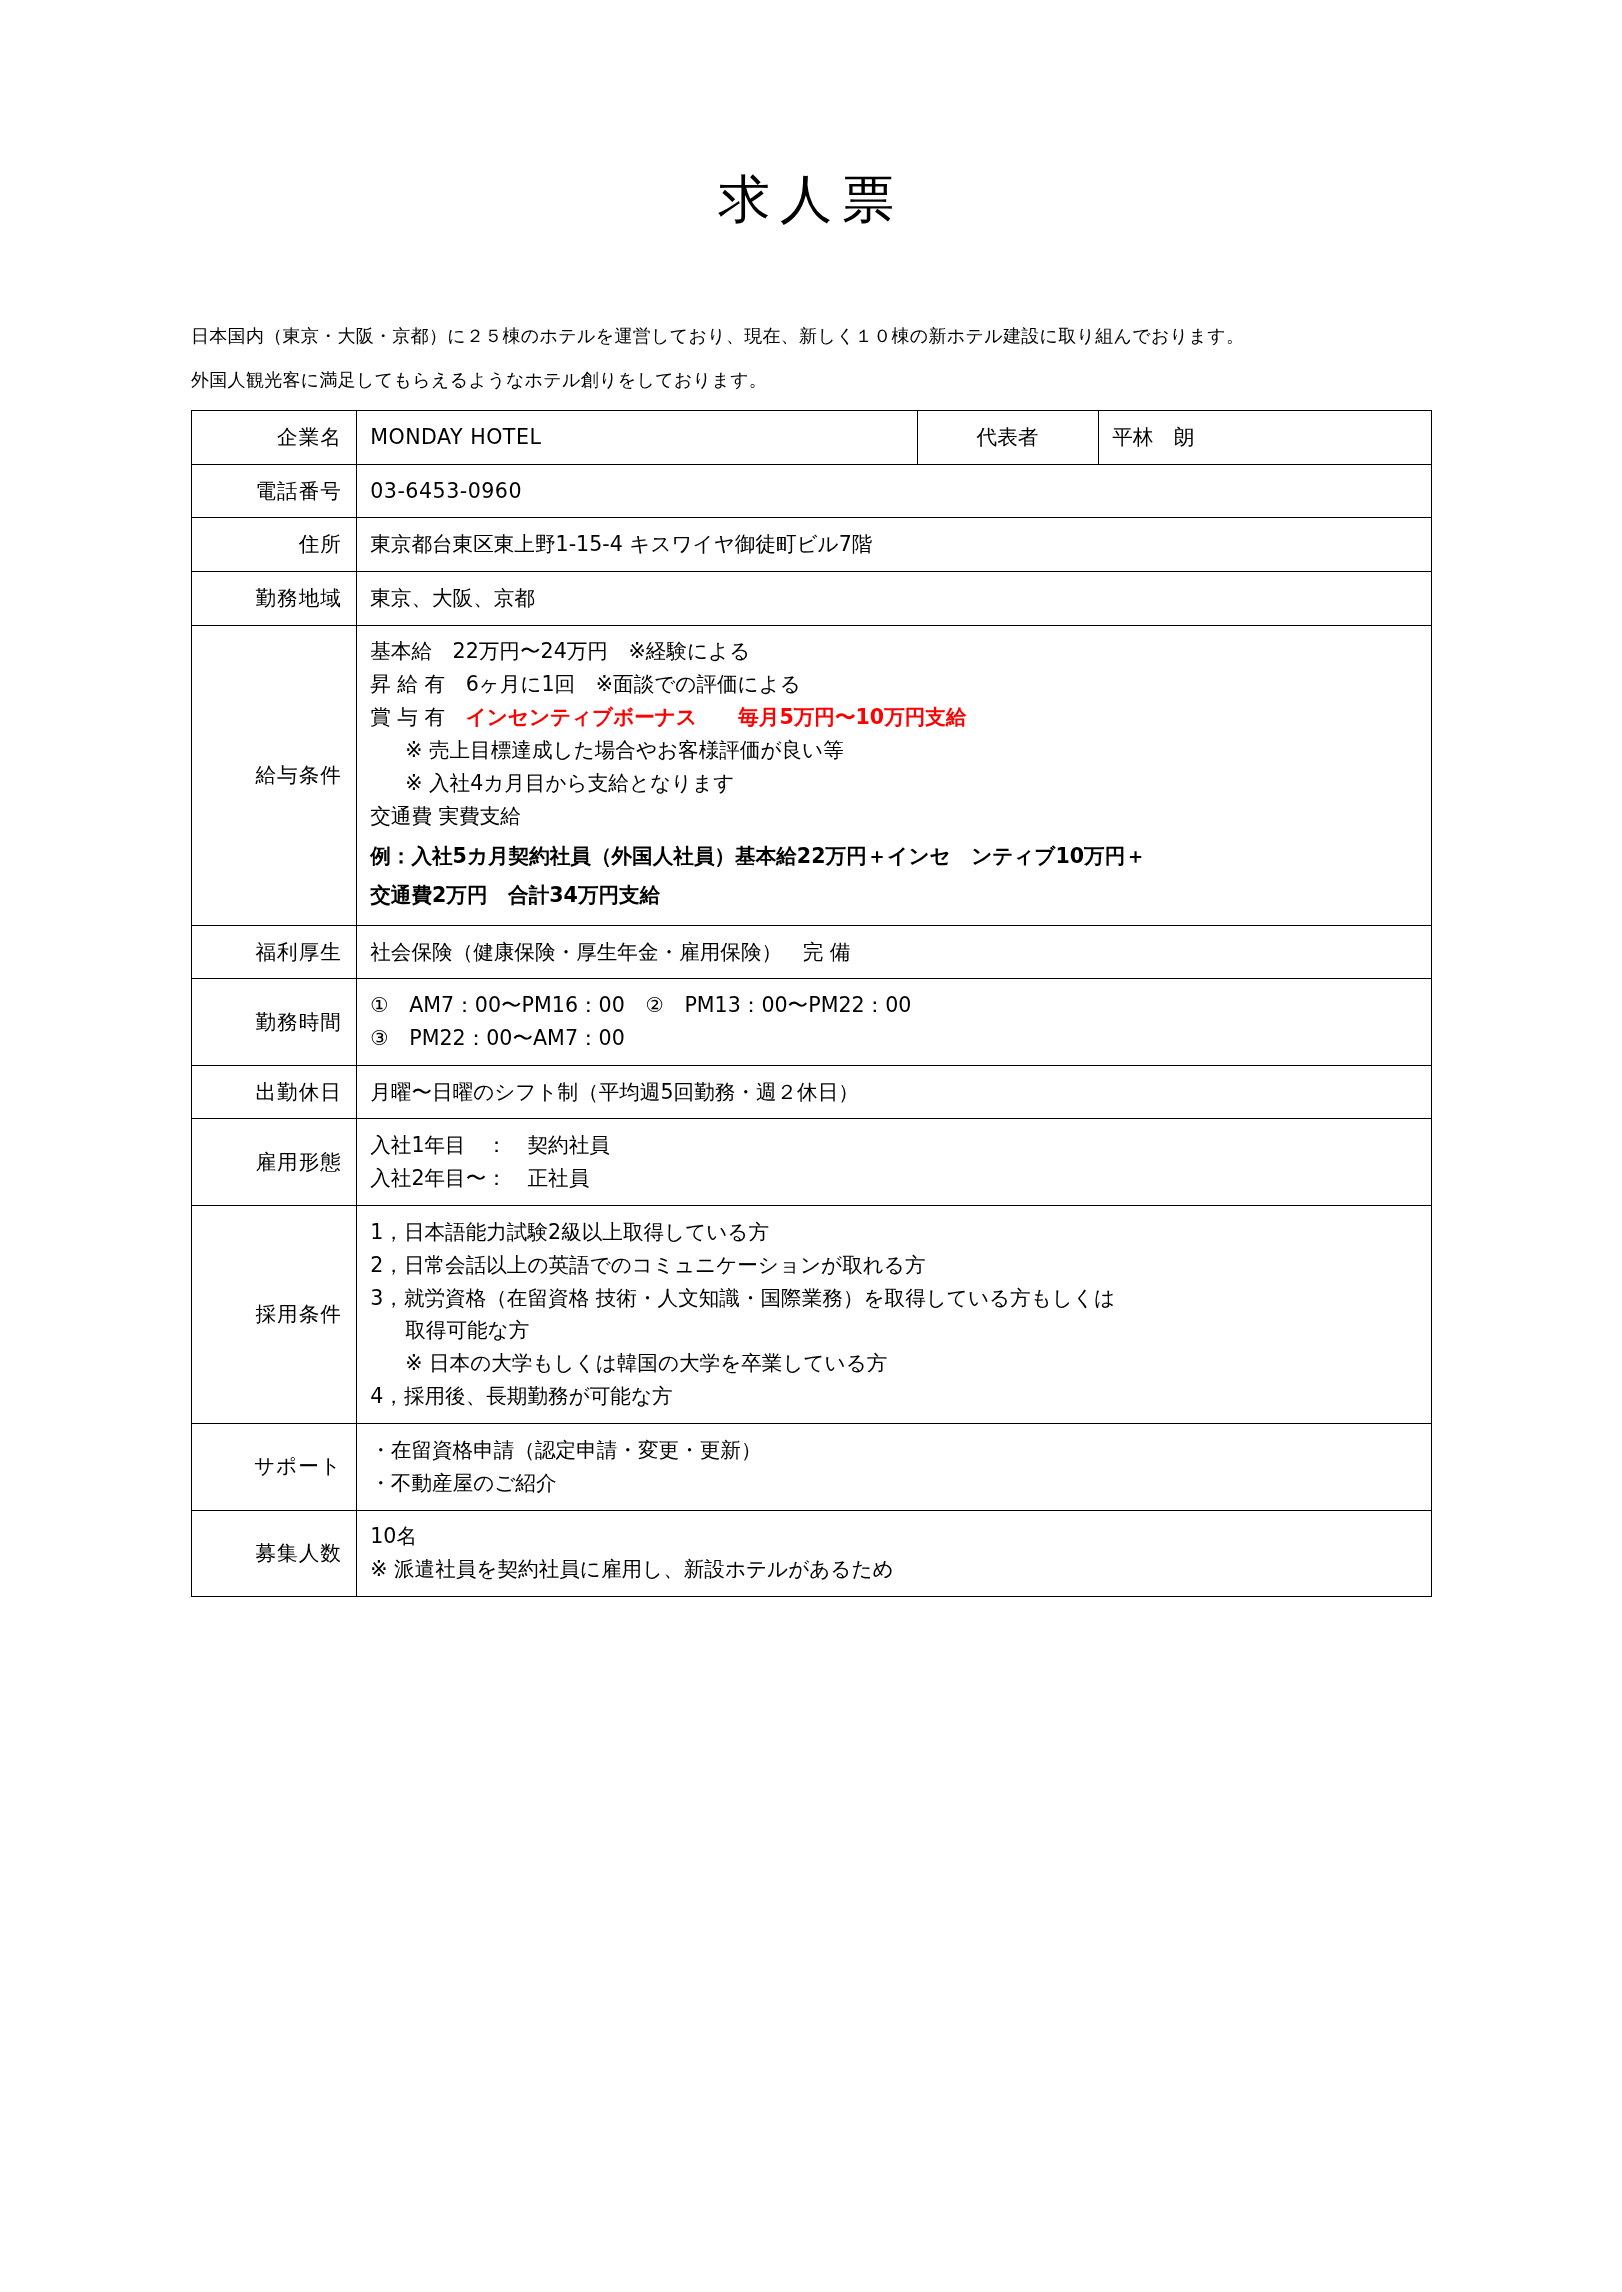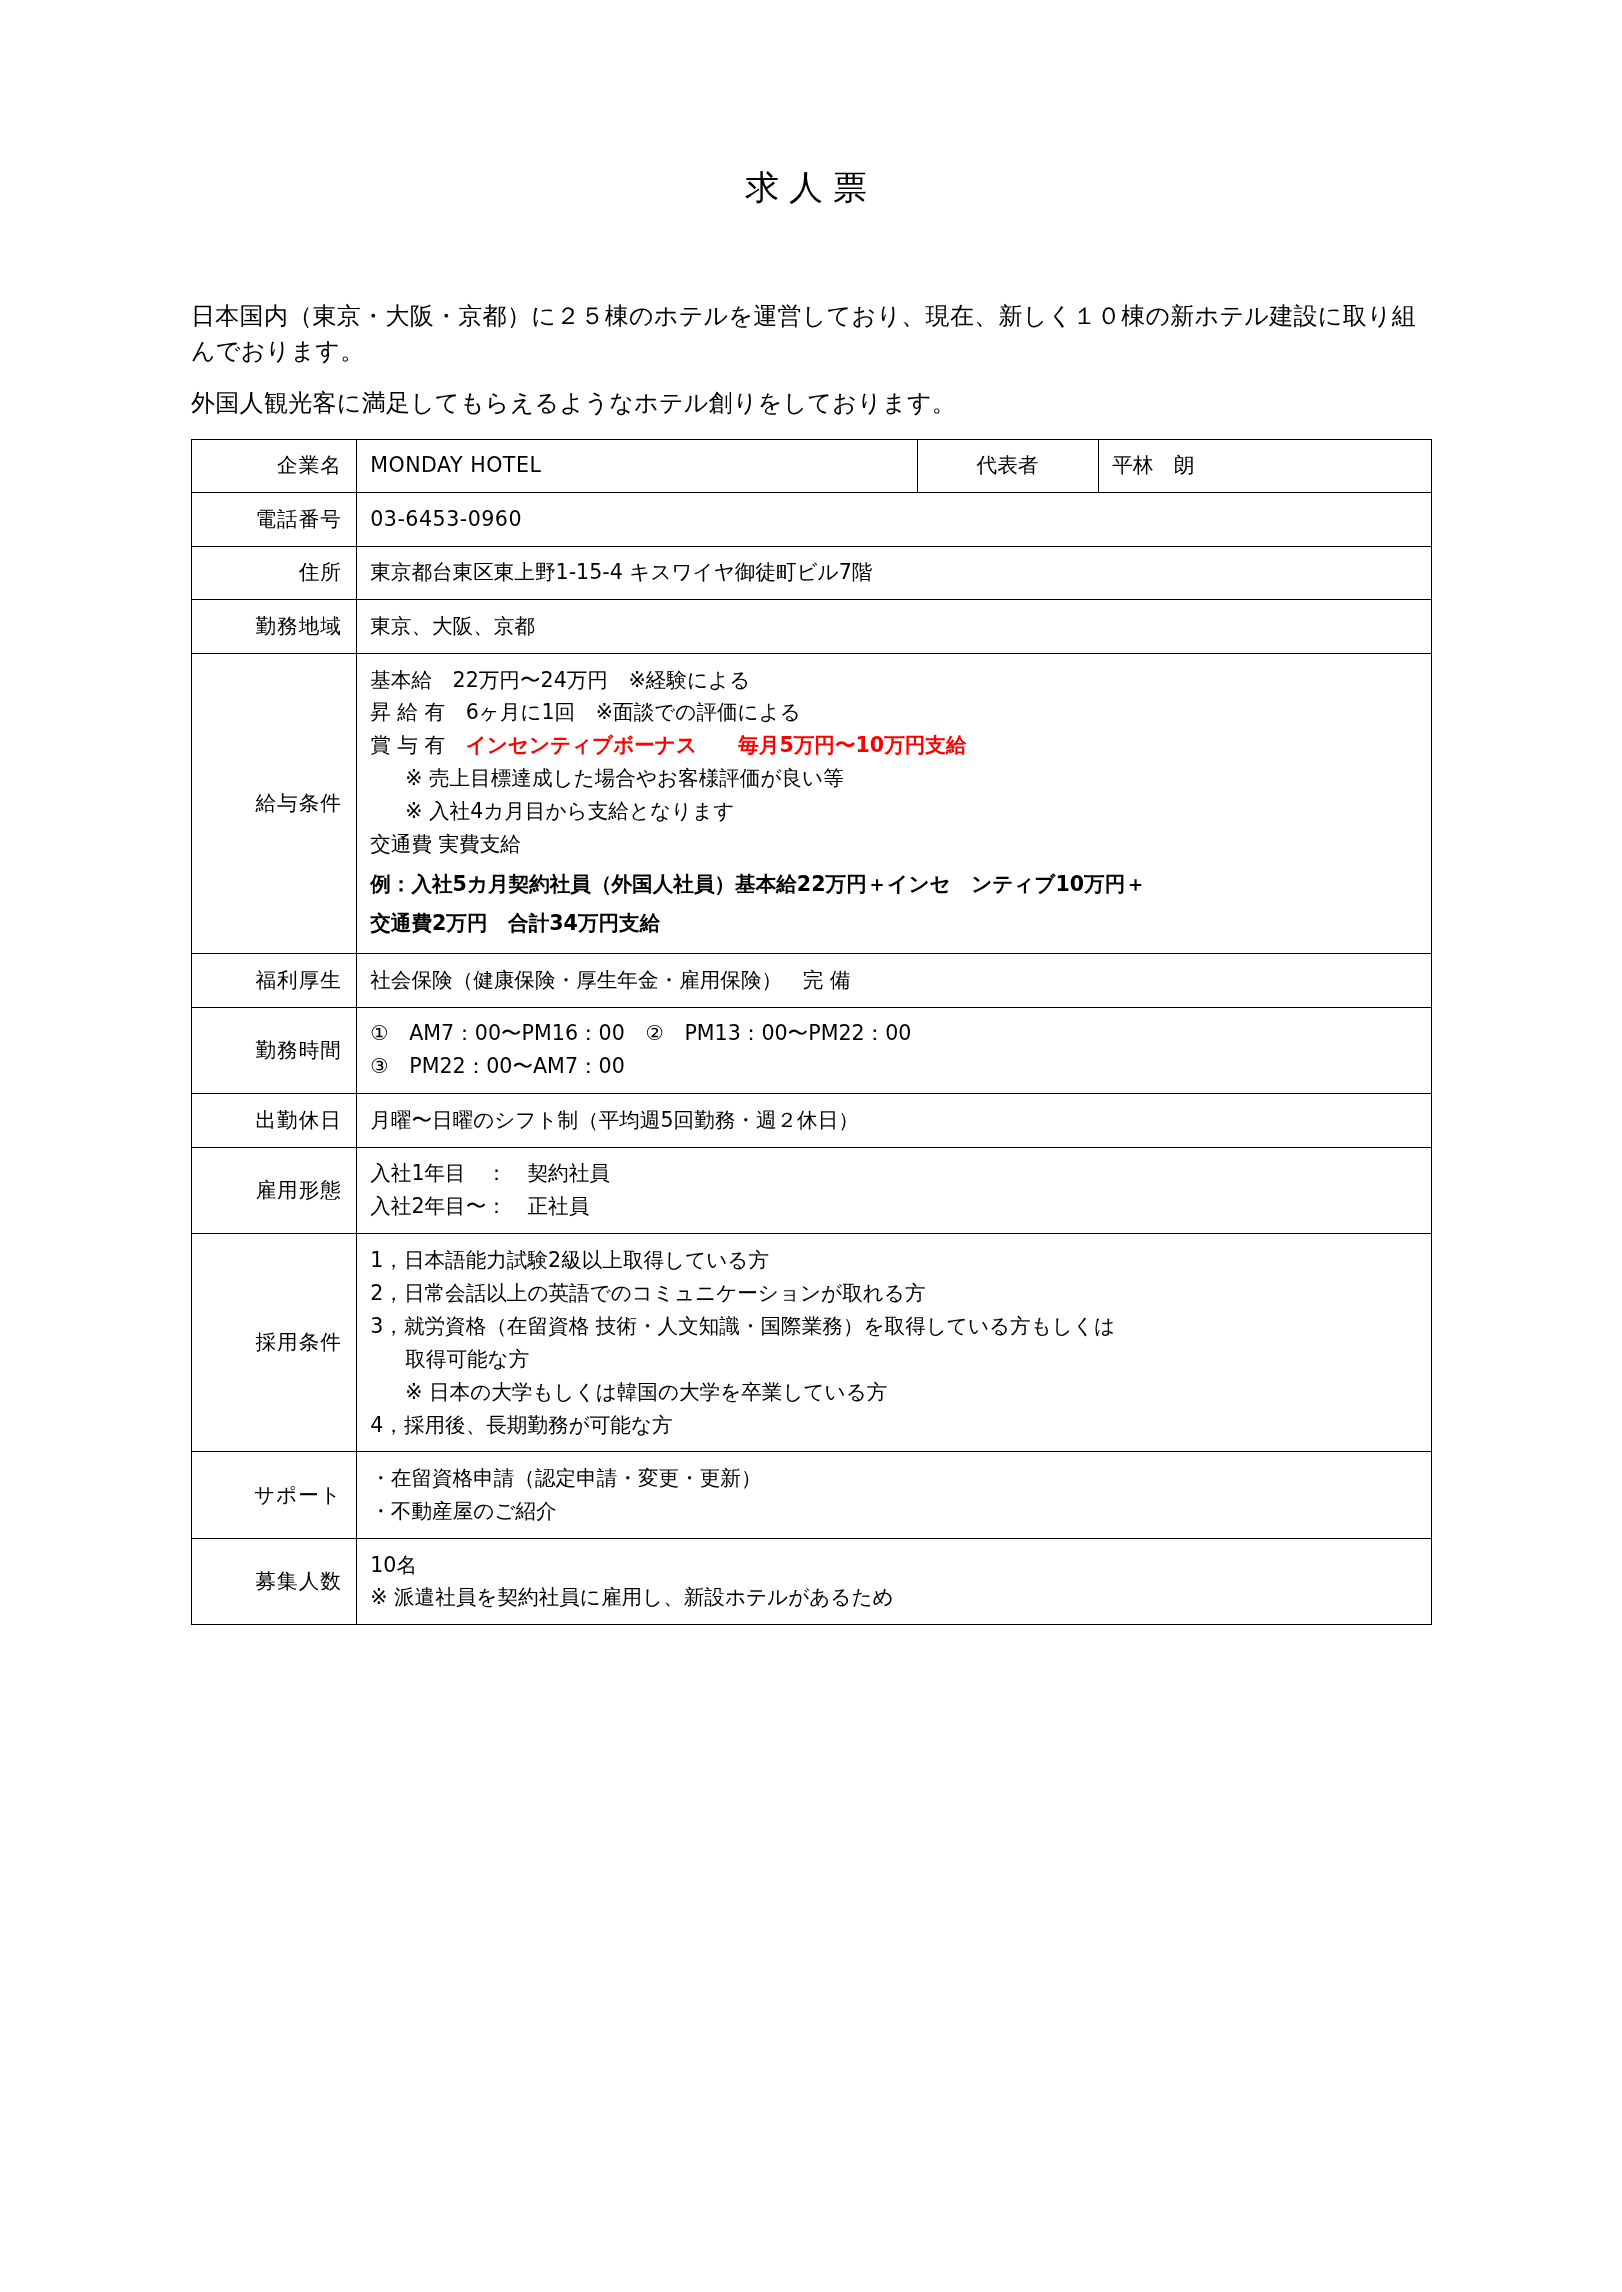--- a/index.html
+++ b/index.html
@@ -15,35 +15,35 @@
   }
   .page {
     position: relative;
     width: 1622px;
     height: 2293px;
     box-sizing: border-box;
     padding: 0;
   }
   .title {
     text-align: center;
-    font-size: 34px;
+    font-size: 52px;
     letter-spacing: 9.8px;
     margin: 0;
     padding-top: 165px;
     font-weight: normal;
     font-family: "DejaVu Sans", sans-serif;
   }
   .intro {
     margin: 0 auto;
     width: 1240px;
     padding-top: 88px;
   }
   .intro p {
     margin: 0 0 17.6px 0;
-    font-size: 24px;
+    font-size: 18px;
     line-height: 1.45;
     letter-spacing: 0.3px;
     font-family: "DejaVu Sans", sans-serif;
   }
   table.jobtable {
     margin: 13.7px auto 0 auto;
     width: 1240px;
     border-collapse: collapse;
     table-layout: fixed;
   }

